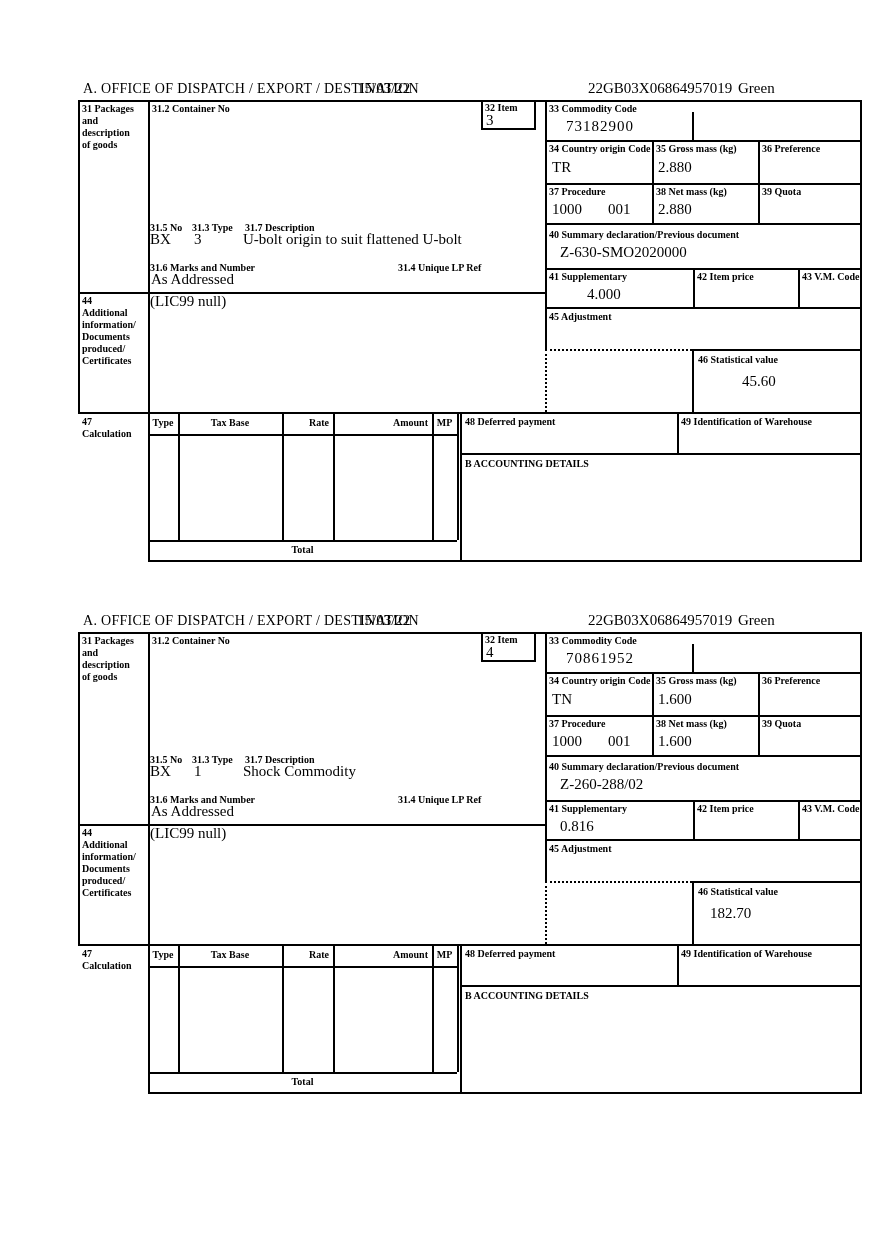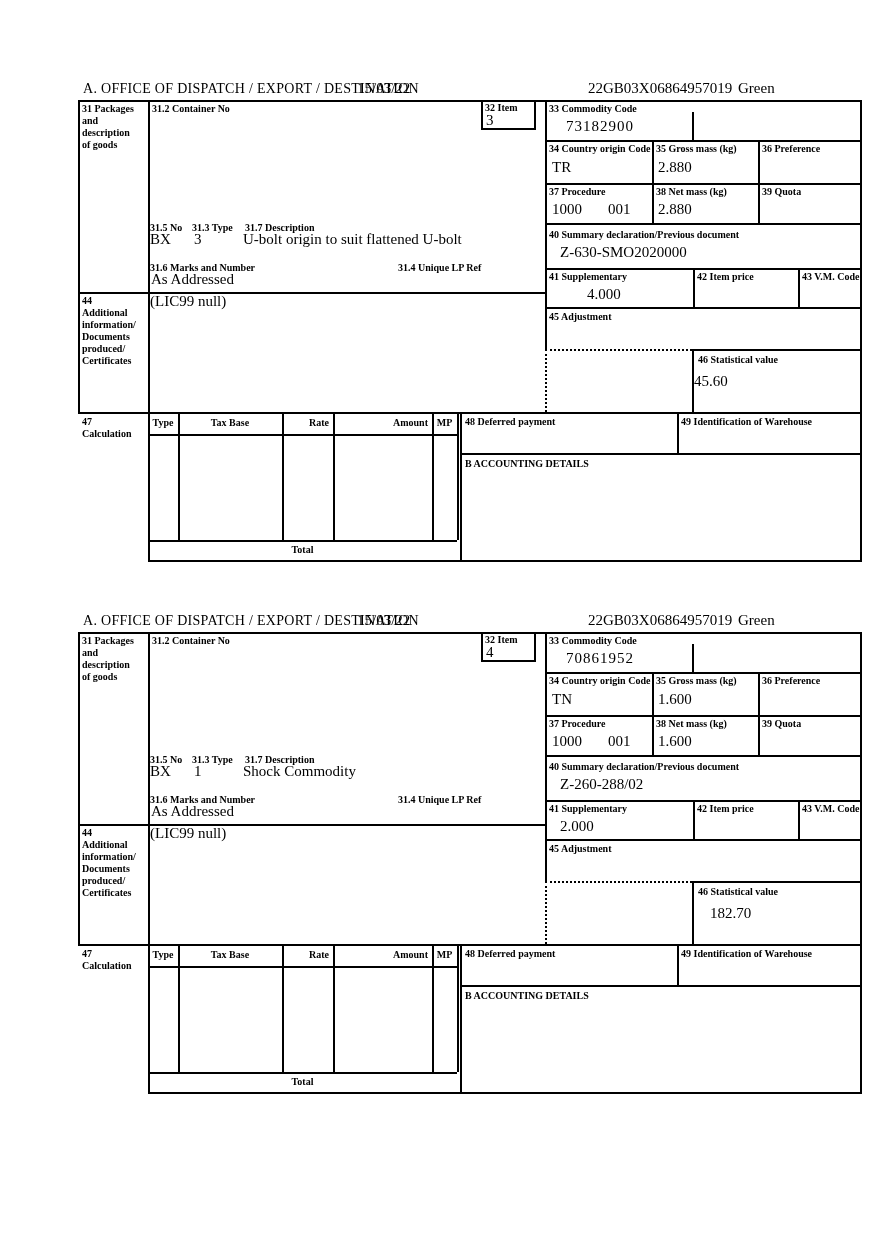--- a/index.html
+++ b/index.html
@@ -107,21 +107,21 @@
     <div class="abs lbl" style="left:619px;top:191px;">42 Item price</div>
     <div class="abs lbl" style="left:724px;top:191px;">43 V.M. Code</div>
     <div class="abs val" style="left:466px;top:206px;margin-left:43px;">4.000</div>
 
     <div class="abs lbl" style="left:471px;top:231px;">45 Adjustment</div>
 
     <div class="hld" style="left:467px;top:269px;width:147px;"></div>
     <div class="hl" style="left:614px;top:269px;width:170px;"></div>
     <div class="vl" style="left:614px;top:269px;height:63px;"></div>
     <div class="abs lbl" style="left:620px;top:274px;">46 Statistical value</div>
-    <div class="abs val" style="left:616px;top:293px;">45.60</div>
+    <div class="abs val" style="left:664px;top:293px;">45.60</div>
 
     <div class="abs lbl" style="left:4px;top:336px;">47</div>
     <div class="abs lbl" style="left:4px;top:348px;">Calculation</div>
 
     <div class="vl" style="left:100px;top:332px;height:128px;"></div>
     <div class="vl" style="left:204px;top:332px;height:128px;"></div>
     <div class="vl" style="left:255px;top:332px;height:128px;"></div>
     <div class="vl" style="left:354px;top:332px;height:128px;"></div>
     <div class="vl" style="left:379px;top:332px;height:128px;"></div>
     <div class="hl" style="left:70px;top:354px;width:309px;"></div>
@@ -214,21 +214,21 @@
     <div class="hl" style="left:467px;top:188px;width:317px;"></div>
     <div class="abs lbl" style="left:471px;top:149px;">40 Summary declaration/Previous document</div>
     <div class="abs val" style="left:482px;top:164px;">Z-260-288/02</div>
 
     <div class="vl" style="left:615px;top:188px;height:39px;"></div>
     <div class="vl" style="left:720px;top:188px;height:39px;"></div>
     <div class="hl" style="left:467px;top:227px;width:317px;"></div>
     <div class="abs lbl" style="left:471px;top:191px;">41 Supplementary</div>
     <div class="abs lbl" style="left:619px;top:191px;">42 Item price</div>
     <div class="abs lbl" style="left:724px;top:191px;">43 V.M. Code</div>
-    <div class="abs val" style="left:482px;top:206px;">2.000</div>
+    <div class="abs val" style="left:482px;top:206px;">0.816</div>
 
     <div class="abs lbl" style="left:471px;top:231px;">45 Adjustment</div>
 
     <div class="hld" style="left:467px;top:269px;width:147px;"></div>
     <div class="hl" style="left:614px;top:269px;width:170px;"></div>
     <div class="vl" style="left:614px;top:269px;height:63px;"></div>
     <div class="abs lbl" style="left:620px;top:274px;">46 Statistical value</div>
     <div class="abs val" style="left:632px;top:293px;">182.70</div>
 
     <div class="abs lbl" style="left:4px;top:336px;">47</div>

